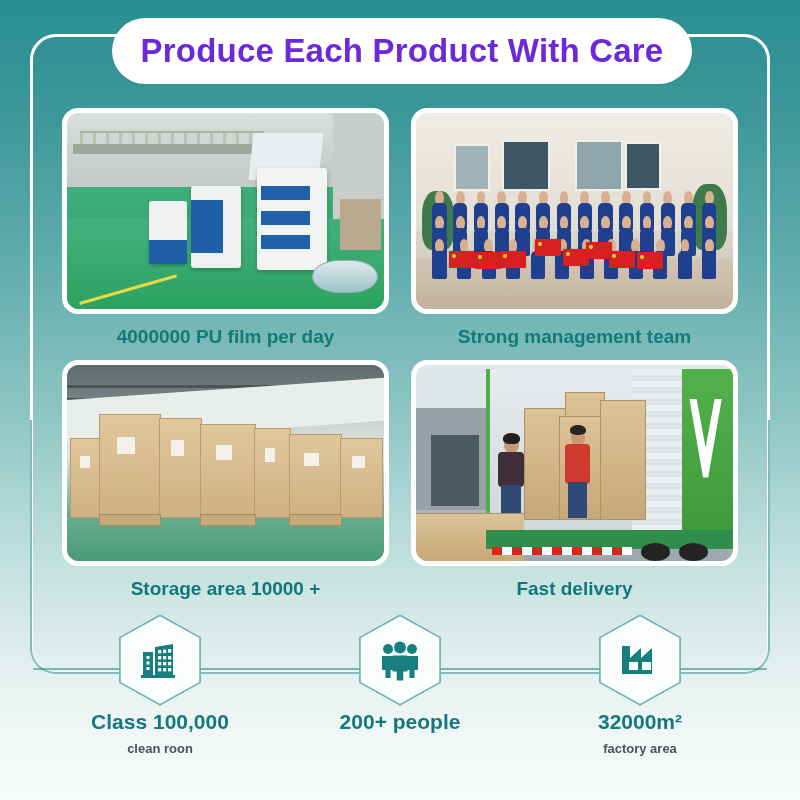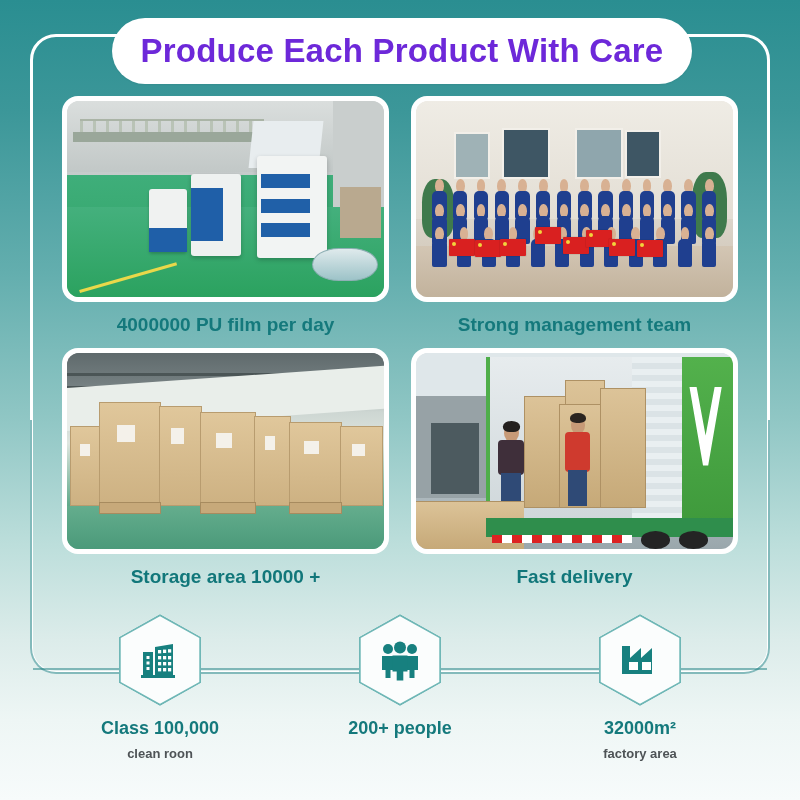--- a/index.html
+++ b/index.html
@@ -40,21 +40,21 @@
   .title-pill span{
     color:#6d28d9;
     font-size:33px;
     font-weight:bold;
     letter-spacing:.2px;
     white-space:nowrap;
   }
 
   
   .grid{
-    position:absolute; left:62px; top:96px; width:676px;
+    position:absolute; left:62px; top:108px; width:676px;
   }
   .row{display:flex;gap:22px;}
   .cell{width:327px;}
 
   .photo{
     width:327px;height:206px;
     background:#ffffff;
     border-radius:16px;
     padding:5px;
     box-sizing:border-box;
@@ -187,21 +187,21 @@
   }
   .hex::before{
     content:"";position:absolute;inset:0;
     background:#6fb7b6;
     clip-path:polygon(50% 0%,100% 25%,100% 75%,50% 100%,0% 75%,0% 25%,50% 0%,
                       50% 2.4%,2.1% 26.2%,2.1% 73.8%,50% 97.6%,97.9% 73.8%,97.9% 26.2%,50% 2.4%);
     z-index:0;
   }
   .hex svg{position:relative;z-index:1;}
   .stat .big{
-    margin-top:12px;color:#14797c;font-size:18px;font-weight:bold;white-space:nowrap;
+    margin-top:4px;color:#14797c;font-size:21px;font-weight:bold;white-space:nowrap;
   }
   .stat .sub{
     margin-top:7px;color:#4e5356;font-size:13px;font-weight:bold;text-align:center;line-height:16px;
   }
 </style>
 </head>
 <body>
 
 <div class="frame"></div>
 <div class="frame-lower"></div>

